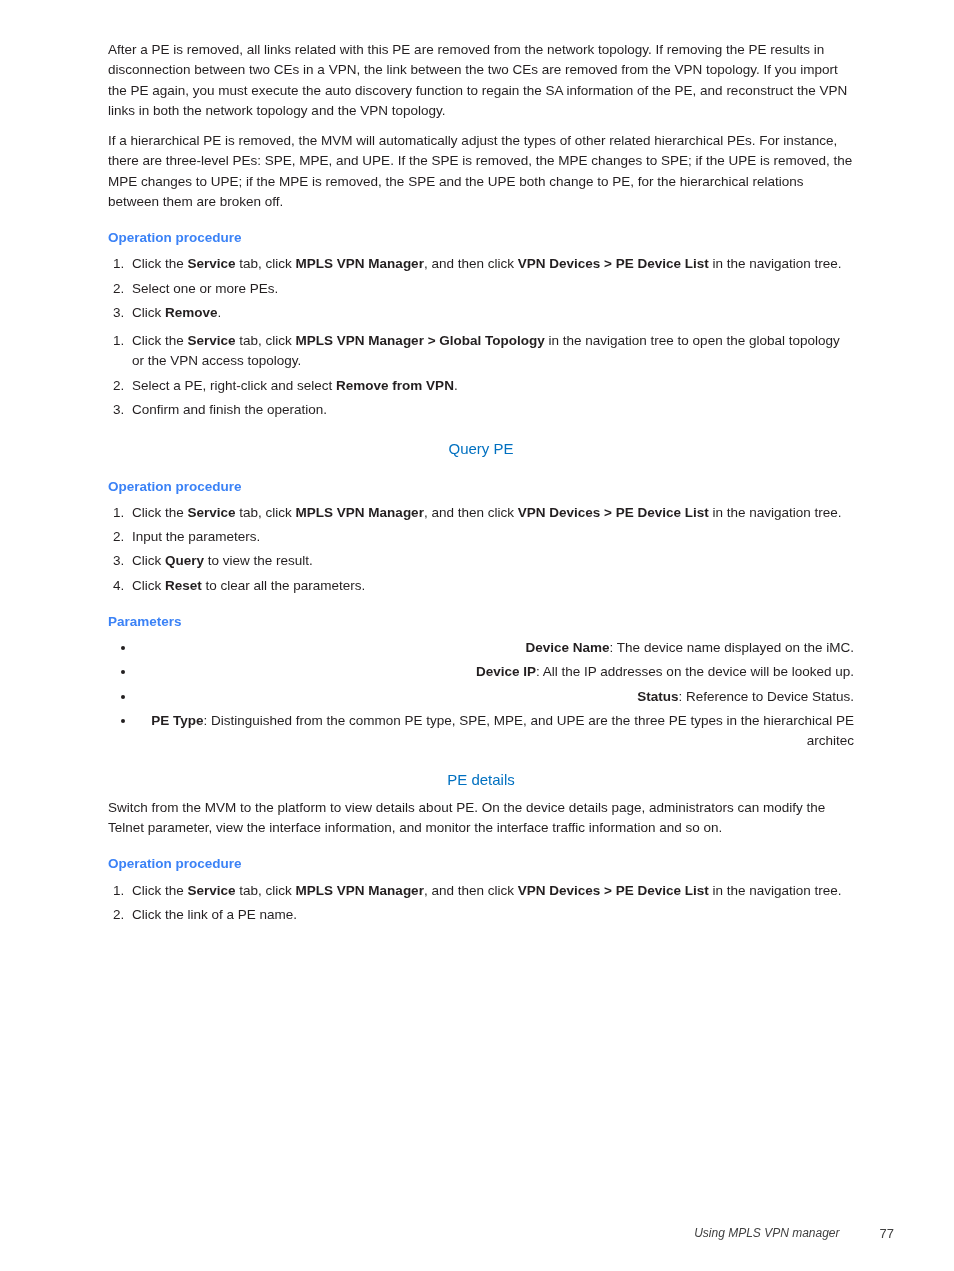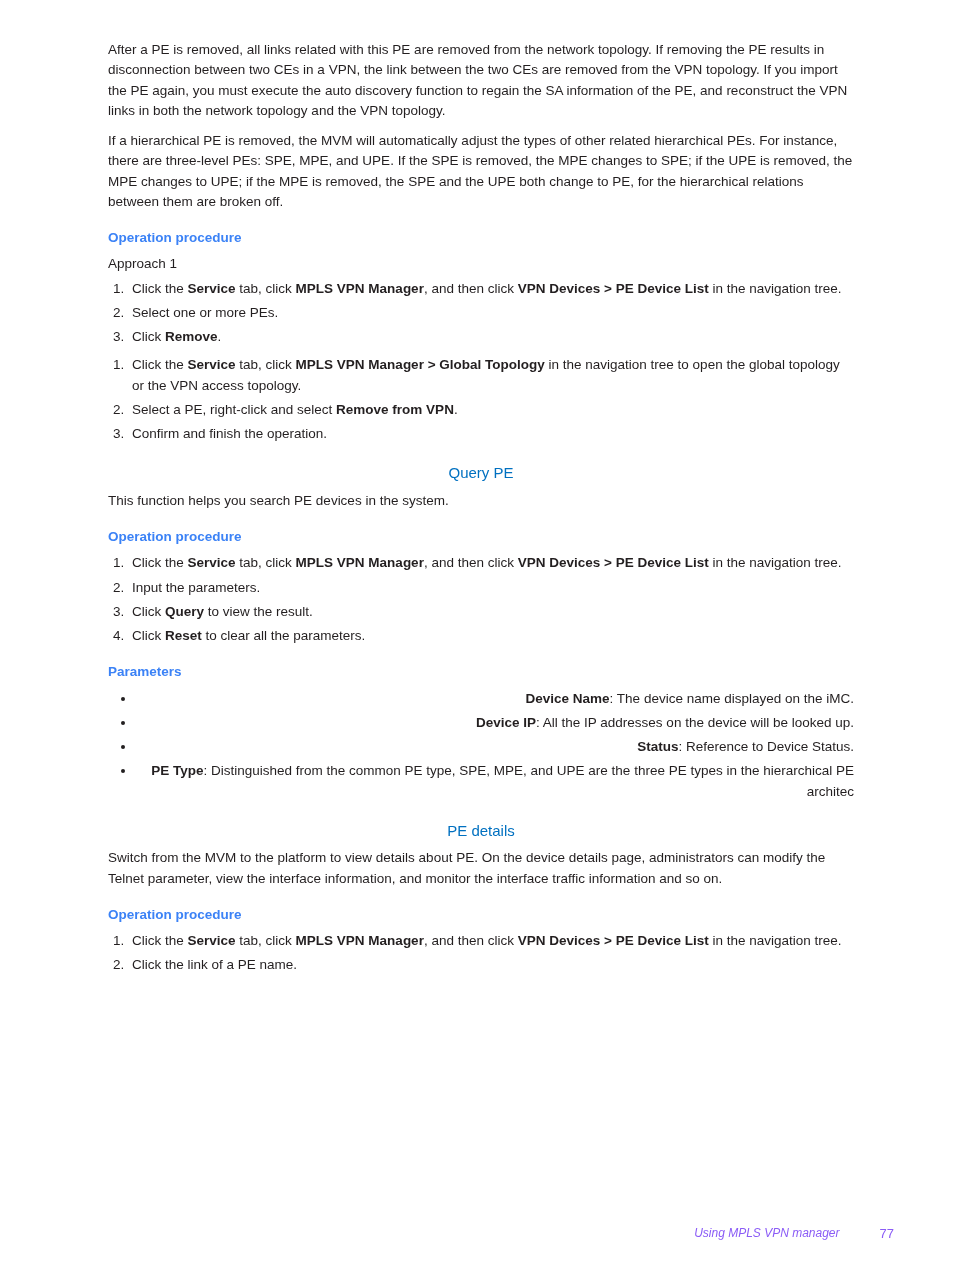--- a/index.html
+++ b/index.html
@@ -58,21 +58,21 @@
       text-align: right;
     }
     b {
       font-weight: bold;
     }
     .footer {
       position: absolute;
       bottom: 28px;
       right: 60px;
       font-size: 12px;
-      color: #8b5cf6;
+      color: #404040;
       display: flex;
       gap: 40px;
       align-items: center;
     }
     .footer-text {
       font-style: italic;
     }
     .footer-page {
       font-size: 13px;
     }
@@ -80,36 +80,34 @@
 </head>
 <body>
 
 <div class="page">
 
   <p id="intro-para1">After a PE is removed, all links related with this PE are removed from the network topology. If removing the PE results in disconnection between two CEs in a VPN, the link between the two CEs are removed from the VPN topology. If you import the PE again, you must execute the auto discovery function to regain the SA information of the PE, and reconstruct the VPN links in both the network topology and the VPN topology.</p>
   <p id="intro-para2">If a hierarchical PE is removed, the MVM will automatically adjust the types of other related hierarchical PEs. For instance, there are three-level PEs: SPE, MPE, and UPE. If the SPE is removed, the MPE changes to SPE; if the UPE is removed, the MPE changes to UPE; if the MPE is removed, the SPE and the UPE both change to PE, for the hierarchical relations between them are broken off.</p>
 
   <div>
     <div class="section-heading">Operation procedure</div>
-    <p class="approach-label">Approach 1</p>
     <ol id="approach1-steps">
         <li>Click the <b>Service</b> tab, click <b>MPLS VPN Manager</b>, and then click <b>VPN Devices &gt; PE Device List</b> in the navigation tree.</li>
         <li>Select one or more PEs.</li>
         <li>Click <b>Remove</b>.</li>
       </ol>
     <ol id="approach2-steps">
         <li>Click the <b>Service</b> tab, click <b>MPLS VPN Manager &gt; Global Topology</b> in the navigation tree to open the global topology or the VPN access topology.</li>
         <li>Select a PE, right-click and select <b>Remove from VPN</b>.</li>
         <li>Confirm and finish the operation.</li>
       </ol>
   </div>
 
   <div>
     <div class="sub-heading">Query PE</div>
-    <p>This function helps you search PE devices in the system.</p>
     <div class="section-heading">Operation procedure</div>
     <ol id="query-pe-steps">
         <li>Click the <b>Service</b> tab, click <b>MPLS VPN Manager</b>, and then click <b>VPN Devices &gt; PE Device List</b> in the navigation tree.</li>
         <li>Input the parameters.</li>
         <li>Click <b>Query</b> to view the result.</li>
         <li>Click <b>Reset</b> to clear all the parameters.</li>
       </ol>
   </div>
 
   <div>

